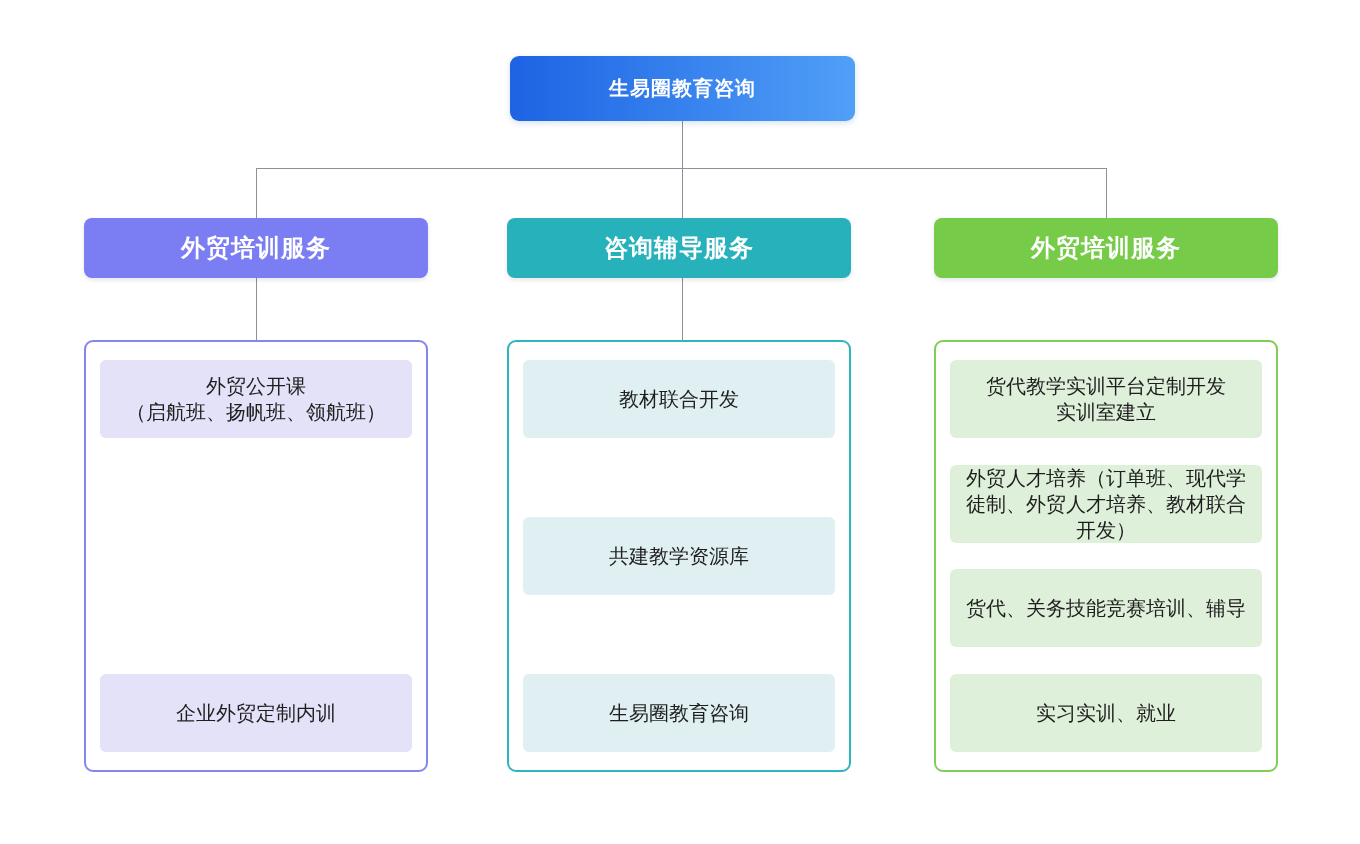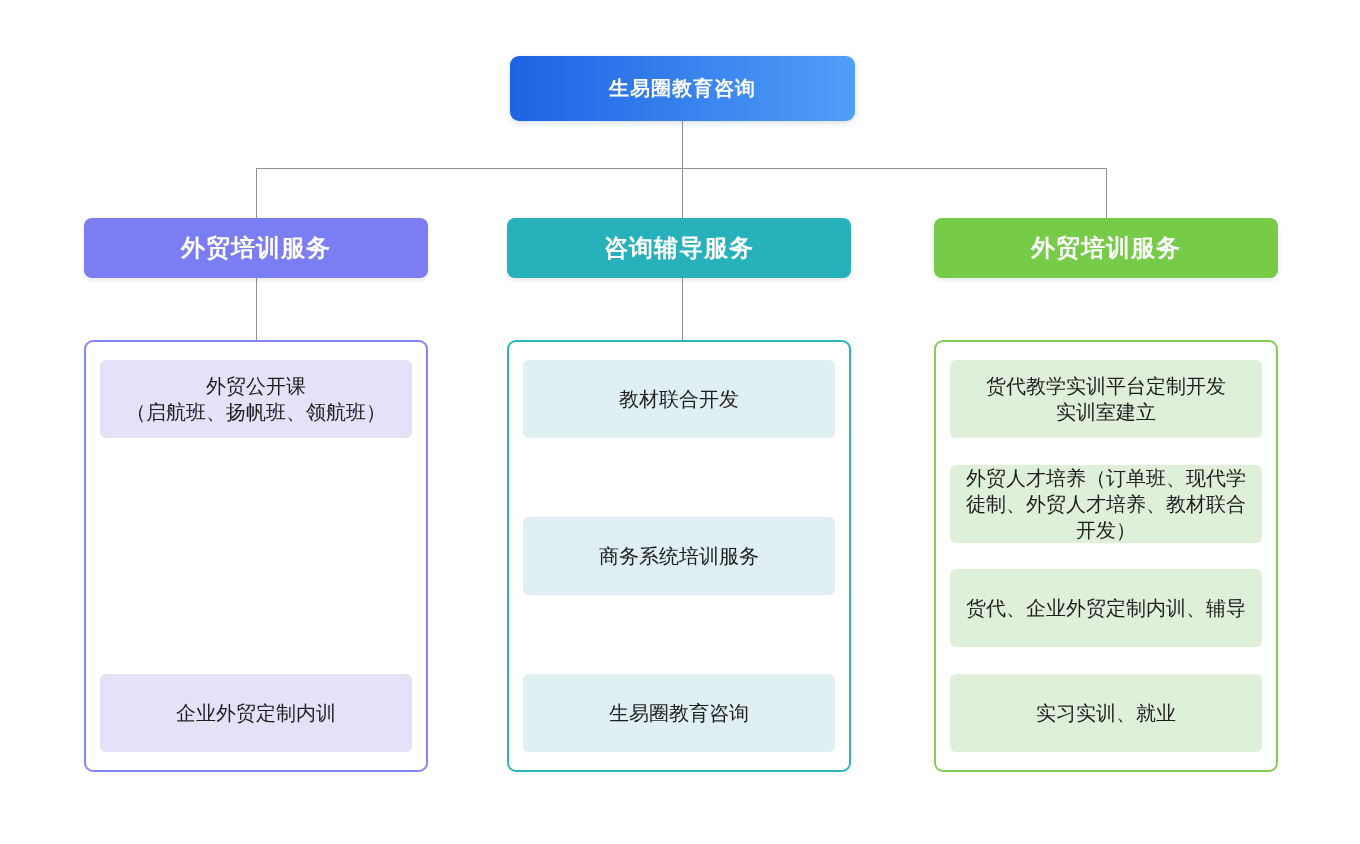--- a/index.html
+++ b/index.html
@@ -109,29 +109,29 @@
       <div class="branch-item">外贸公开课
 （启航班、扬帆班、领航班）</div>
       <div class="branch-item">企业外贸定制内训</div>
     </div>
   </div>
 
   <div class="branch" style="--header-color: #27b2bb; --border-color: #2db5be; --item-bg: #dfeff2;">
     <div class="branch-header col-1">咨询辅导服务</div>
     <div class="branch-container col-1">
       <div class="branch-item">教材联合开发</div>
-      <div class="branch-item">商务系统培训服务</div>
+      <div class="branch-item">共建教学资源库</div>
       <div class="branch-item">生易圈教育咨询</div>
     </div>
   </div>
 
   <div class="branch" style="--header-color: #76cb48; --border-color: #80ce55; --item-bg: #dff0da;">
     <div class="branch-header col-2">外贸培训服务</div>
     <div class="branch-container col-2">
       <div class="branch-item">货代教学实训平台定制开发
 实训室建立</div>
       <div class="branch-item">外贸人才培养（订单班、现代学徒制、外贸人才培养、教材联合开发）</div>
-      <div class="branch-item">货代、企业外贸定制内训、辅导</div>
+      <div class="branch-item">货代、关务技能竞赛培训、辅导</div>
       <div class="branch-item">实习实训、就业</div>
     </div>
   </div>
 
 </div>
 
 </body></html>

